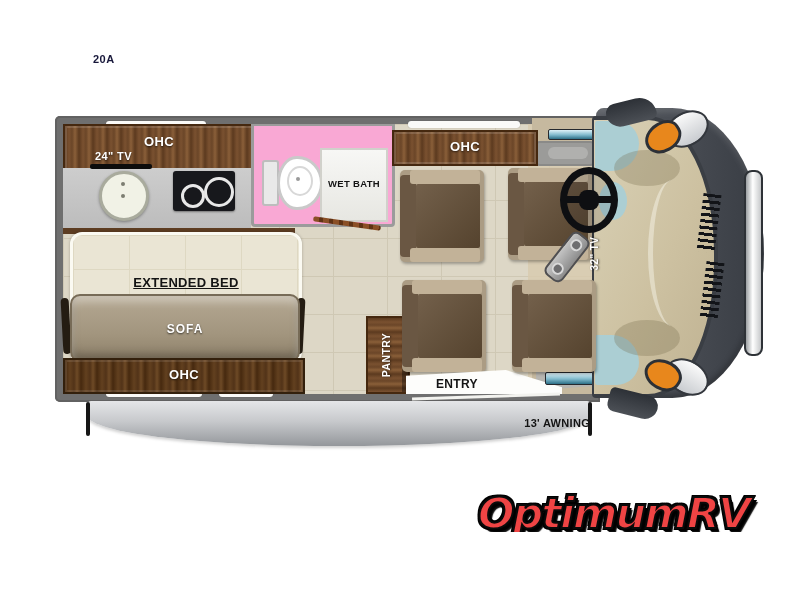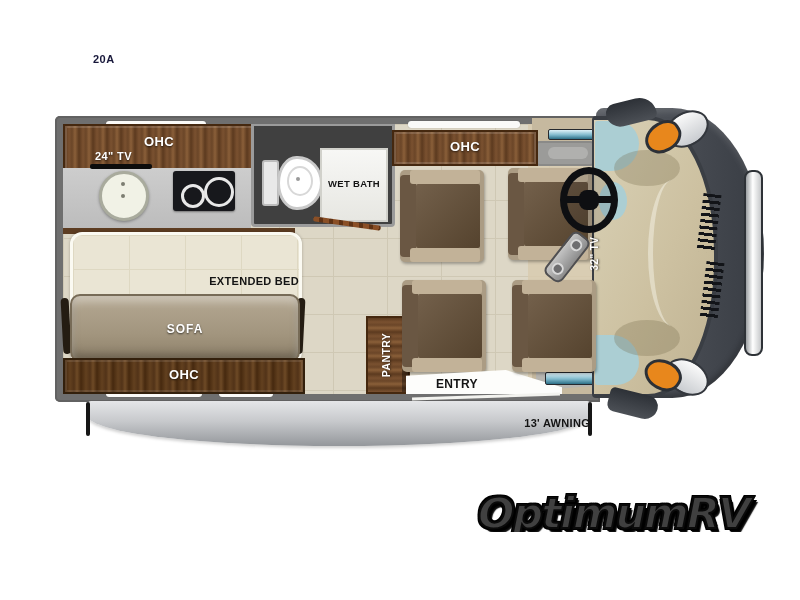--- a/index.html
+++ b/index.html
@@ -54,21 +54,21 @@
                           linear-gradient(90deg,#ded8c2 1px, transparent 1px);
          background-size:56px 34px;
          border:3px solid #fbfaf2; border-radius:12px; box-shadow:0 0 3px rgba(0,0,0,.25); }
   .sofa { left:70px; top:294px; width:226px; height:64px; border-radius:10px;
           background:linear-gradient(180deg,#b4a892 0%,#a2957e 60%,#8d8069 100%);
           border:2px solid #776b57;
           box-shadow: inset 0 6px 8px rgba(255,255,255,.35), inset 0 -6px 8px rgba(0,0,0,.25); }
   .sofa-end { background:#241c12; border-radius:4px; }
 
   
-  .bath { left:251px; top:124px; width:138px; height:98px; background:#404040;
+  .bath { left:251px; top:124px; width:138px; height:98px; background:#f9a8d4;
           border:3px solid #9b9b9b; border-top-width:2px; border-radius:0 0 4px 4px; }
   .toilet-tank { position:absolute; left:8px; top:34px; width:13px; height:42px; background:#e9e9e9;
                  border:2px solid #bdbdbd; border-radius:3px; }
   .toilet-bowl { position:absolute; left:23px; top:30px; width:40px; height:48px; background:#ffffff;
                  border:3px solid #c9c9c9; border-radius:42% 55% 55% 42% / 50% 50% 50% 50%; }
   .toilet-inner { position:absolute; left:7px; top:7px; width:22px; height:26px; border:2px solid #d8d8d8;
                  border-radius:50%; }
   .shower { position:absolute; left:66px; top:22px; width:64px; height:70px;
             background:linear-gradient(180deg,#f7f7f5,#e7e7e2); border:2px solid #d1d1cb; }
 
@@ -134,21 +134,21 @@
   
   .awning { left:88px; top:401px; width:502px; height:45px; z-index:4;
             background:linear-gradient(180deg,#e5e6e8 0%,#c7c9cc 45%,#94979b 100%);
             border-radius:3px 3px 50% 50% / 3px 3px 30px 30px;
             box-shadow:0 2px 3px rgba(0,0,0,.18); }
   .awn-cap { position:absolute; top:1px; width:4px; height:34px; background:#161616; border-radius:2px; }
 
   
   .logo { left:472px; top:488px; width:326px; height:84px; z-index:40; }
   .logo-text { position:absolute; left:6px; top:0; font-family:"DejaVu Sans", sans-serif;
-               font-weight:bold; font-style:italic; font-size:43px; letter-spacing:-2px; color:#404040;
+               font-weight:bold; font-style:italic; font-size:43px; letter-spacing:-2px; color:#ef4444;
                -webkit-text-stroke:2px #0a0a0a;
                text-shadow:3px 3px 0 #000, -2px 2px 0 #000, 2px -2px 0 #000, -2px -2px 0 #000, 4px 5px 1px rgba(0,0,0,.95); }
   .logo-road { position:absolute; left:18px; top:48px; }
 
   .model { left:93px; top:53px; font-size:11px; font-weight:bold; color:#17173a; letter-spacing:.5px; }
 </style>
 </head>
 <body>
 
 <div class="canvas">
@@ -184,21 +184,21 @@
     <div class="dot" style="left:19px; top:8px;"></div>
     <div class="dot" style="left:19px; top:20px;"></div>
   </div>
   <div class="abs cooktop">
     <div class="burner" style="left:8px; top:13px; width:18px; height:18px;"></div>
     <div class="burner" style="left:31px; top:6px; width:24px; height:24px;"></div>
   </div>
   <div class="abs" style="left:63px; top:228px; width:232px; height:6px; background:#5d3d22;"></div>
 
   <div class="abs bed">
-    <div class="lbl-dark" style="left:0; right:0; top:40px; text-align:right; font-size:11px;">EXTENDED BED</div>
+    <div class="lbl-dark" style="left:0; right:0; top:40px; text-align:center; font-size:13px;text-decoration:underline;">EXTENDED BED</div>
   </div>
   <div class="abs sofa-end" style="left:62px; top:298px; width:8px; height:56px; transform:rotate(-3deg);"></div>
   <div class="abs sofa-end" style="left:296px; top:298px; width:8px; height:56px; transform:rotate(3deg);"></div>
   <div class="abs sofa">
     <div class="lbl" style="left:0; right:0; top:26px; text-align:center; font-size:12px; letter-spacing:1px;">SOFA</div>
   </div>
 
   <div class="abs wood-dark" style="left:63px; top:358px; width:238px; height:32px;">
     <div class="lbl" style="left:0; right:0; top:7px; text-align:center; font-size:13px;">OHC</div>
   </div>

